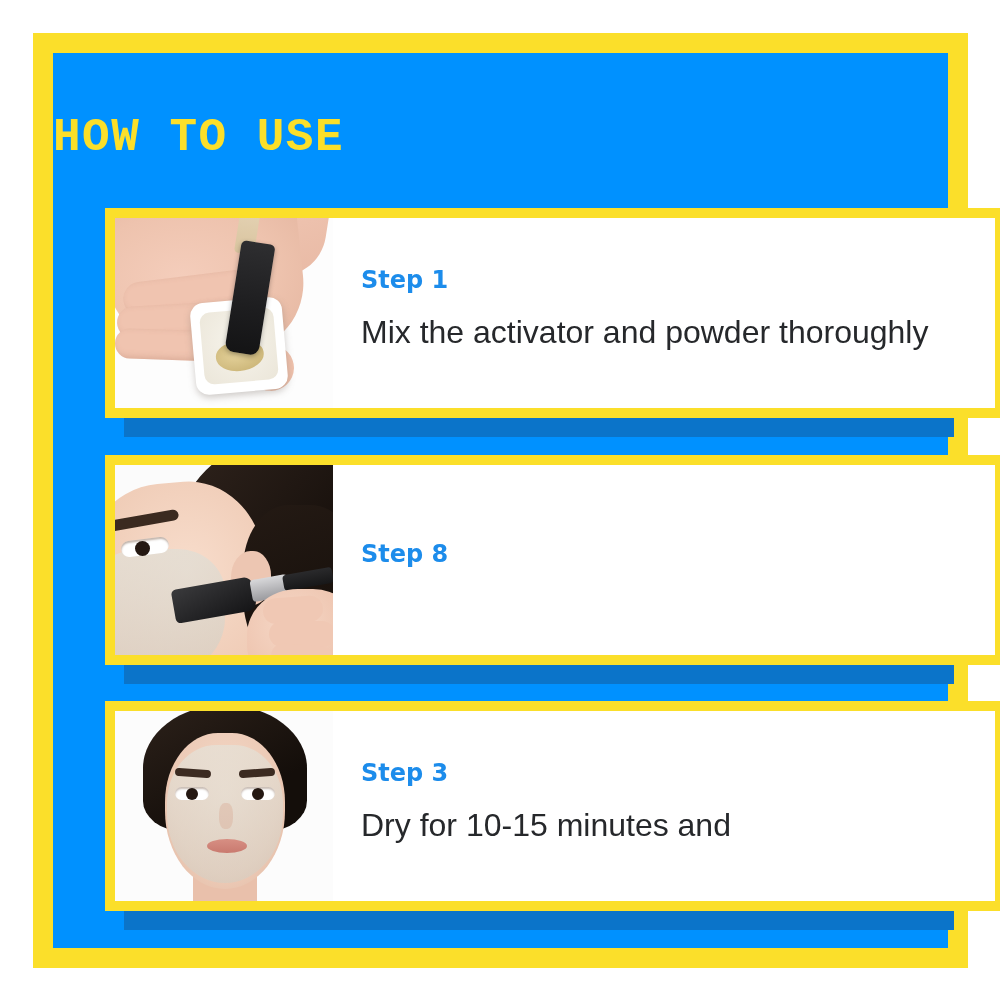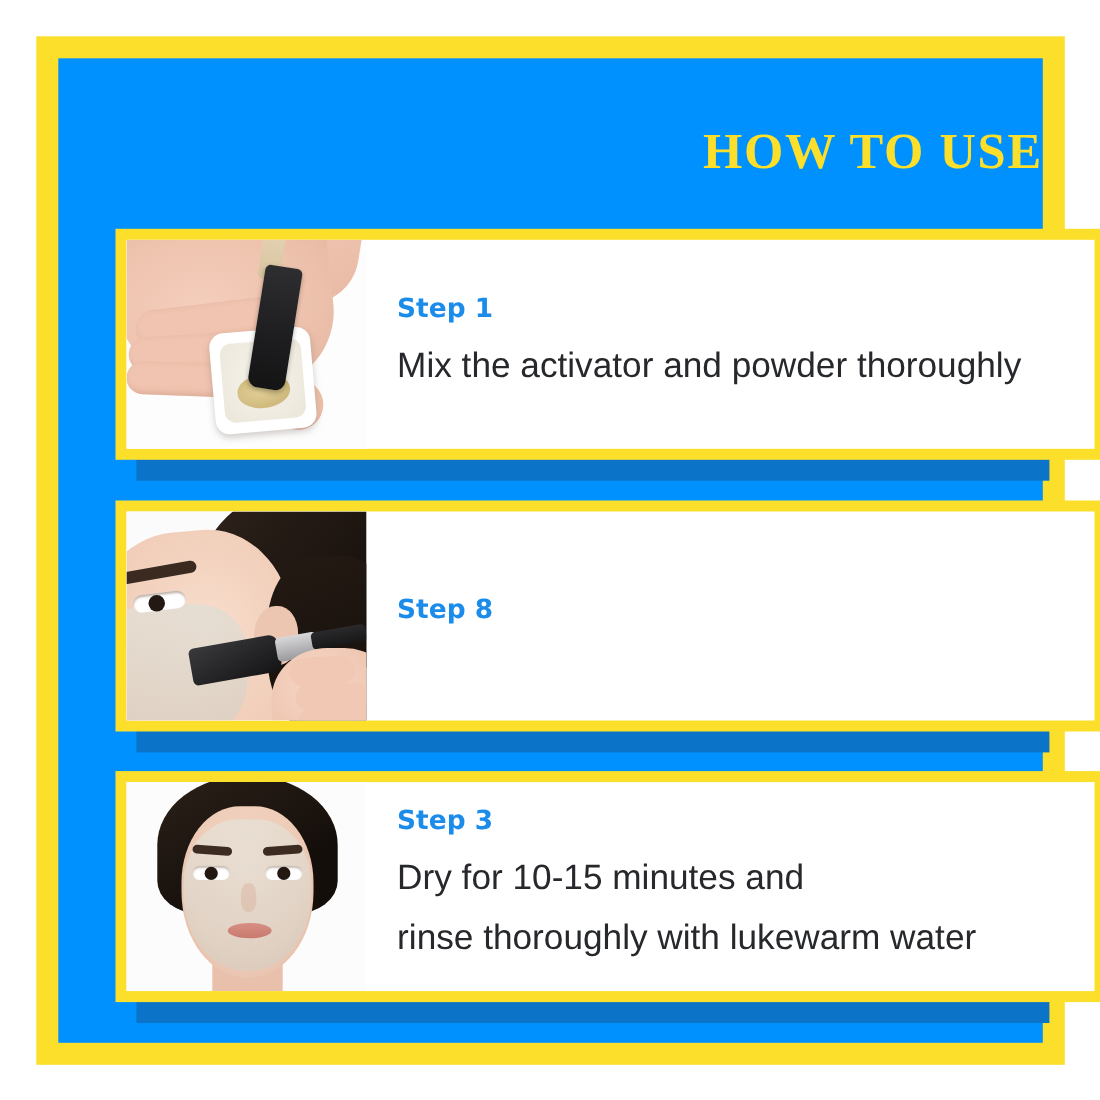--- a/index.html
+++ b/index.html
@@ -26,26 +26,26 @@
   .panel{
     position:absolute;
     left:20px;top:20px;
     width:895px;height:895px;
     background:var(--blue,#0091ff);
     box-sizing:border-box;
   }
   .title{
     position:absolute;
     left:0;top:62px;width:895px;
-    text-align:right;
+    text-align:left;
     color:var(--yellow,#fbdf2a);
     font-size:46px;
     font-weight:bold;
     letter-spacing:1.5px;
-    font-family:Liberation Serif, serif;
+    font-family:Liberation Mono, monospace;
     line-height:1;
     white-space:nowrap;
   }
   
   .card-wrap{position:absolute;left:52px;}
   .card-shadow{
     position:absolute;
     left:19px;top:19px;
     width:830px;
     background:var(--shadow,#0b74c9);
@@ -343,21 +343,20 @@
                 <div class="s3-pup s3-pl"></div>
                 <div class="s3-pup s3-pr"></div>
                 <div class="s3-nose"></div>
                 <div class="s3-lip"></div>
               </div>
             </div>
             <div class="card-text">
               <div class="step-label">Step 3</div>
               <div class="step-body">
                 <div>Dry for 10-15 minutes and</div>
-                <div>rinse thoroughly with lukewarm water</div>
               </div>
             </div>
           </div>
         </div>
       </div>
 
     </div>
   </div>
 </div>
 

